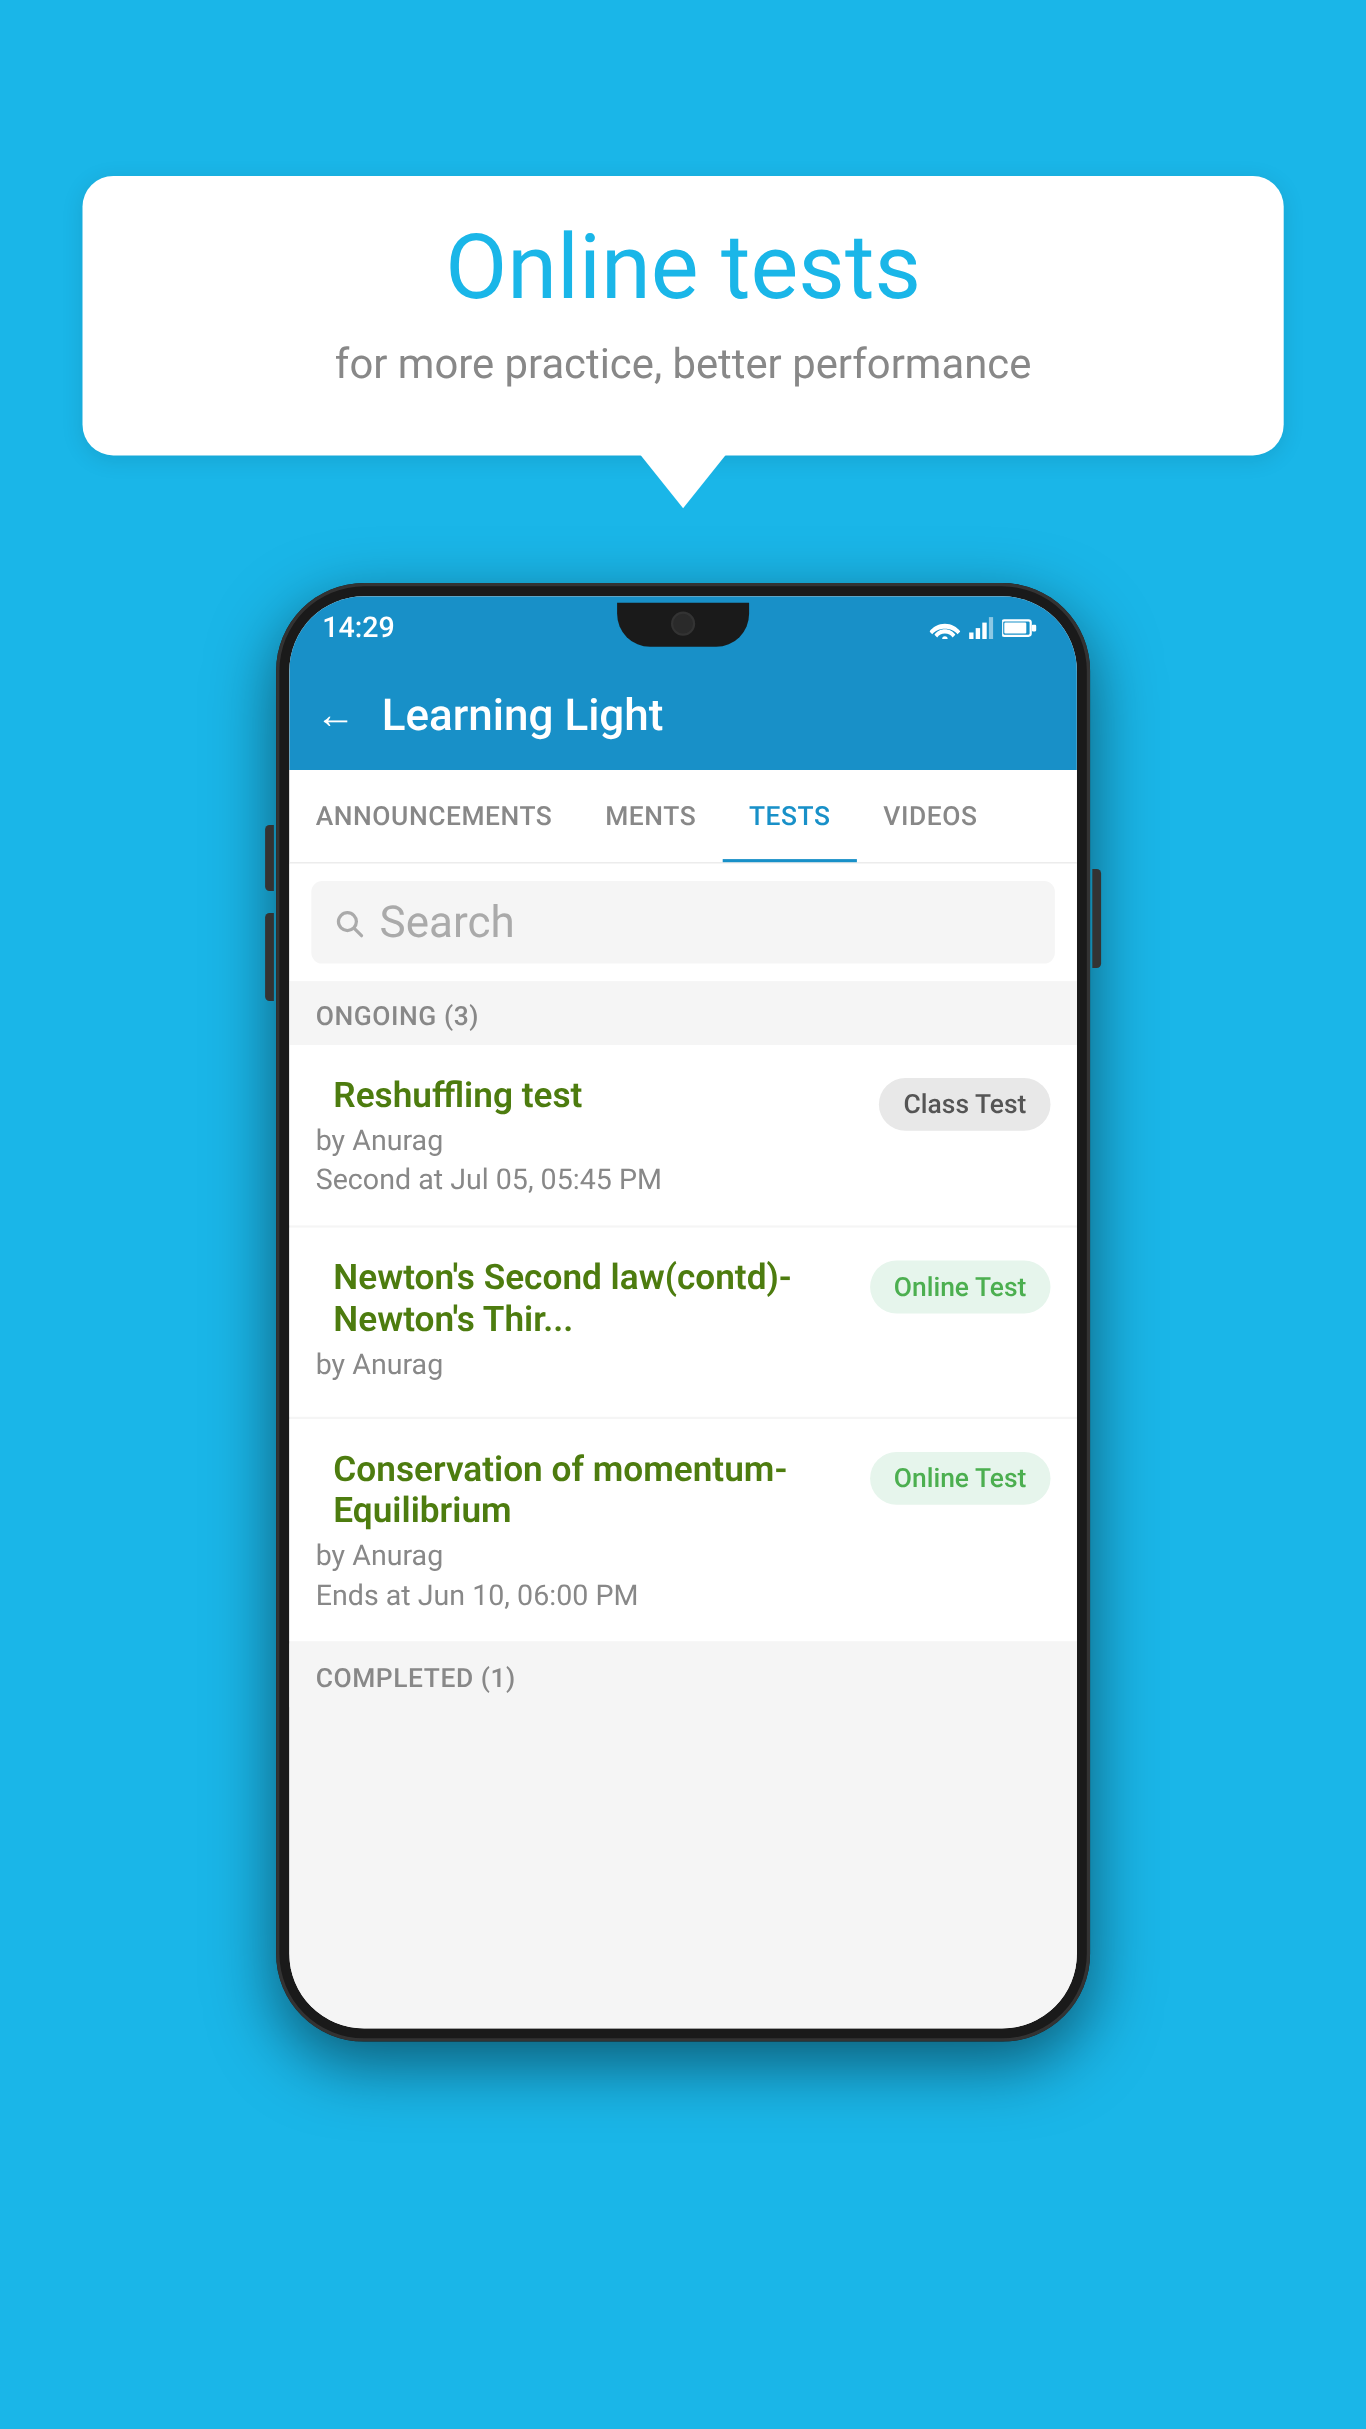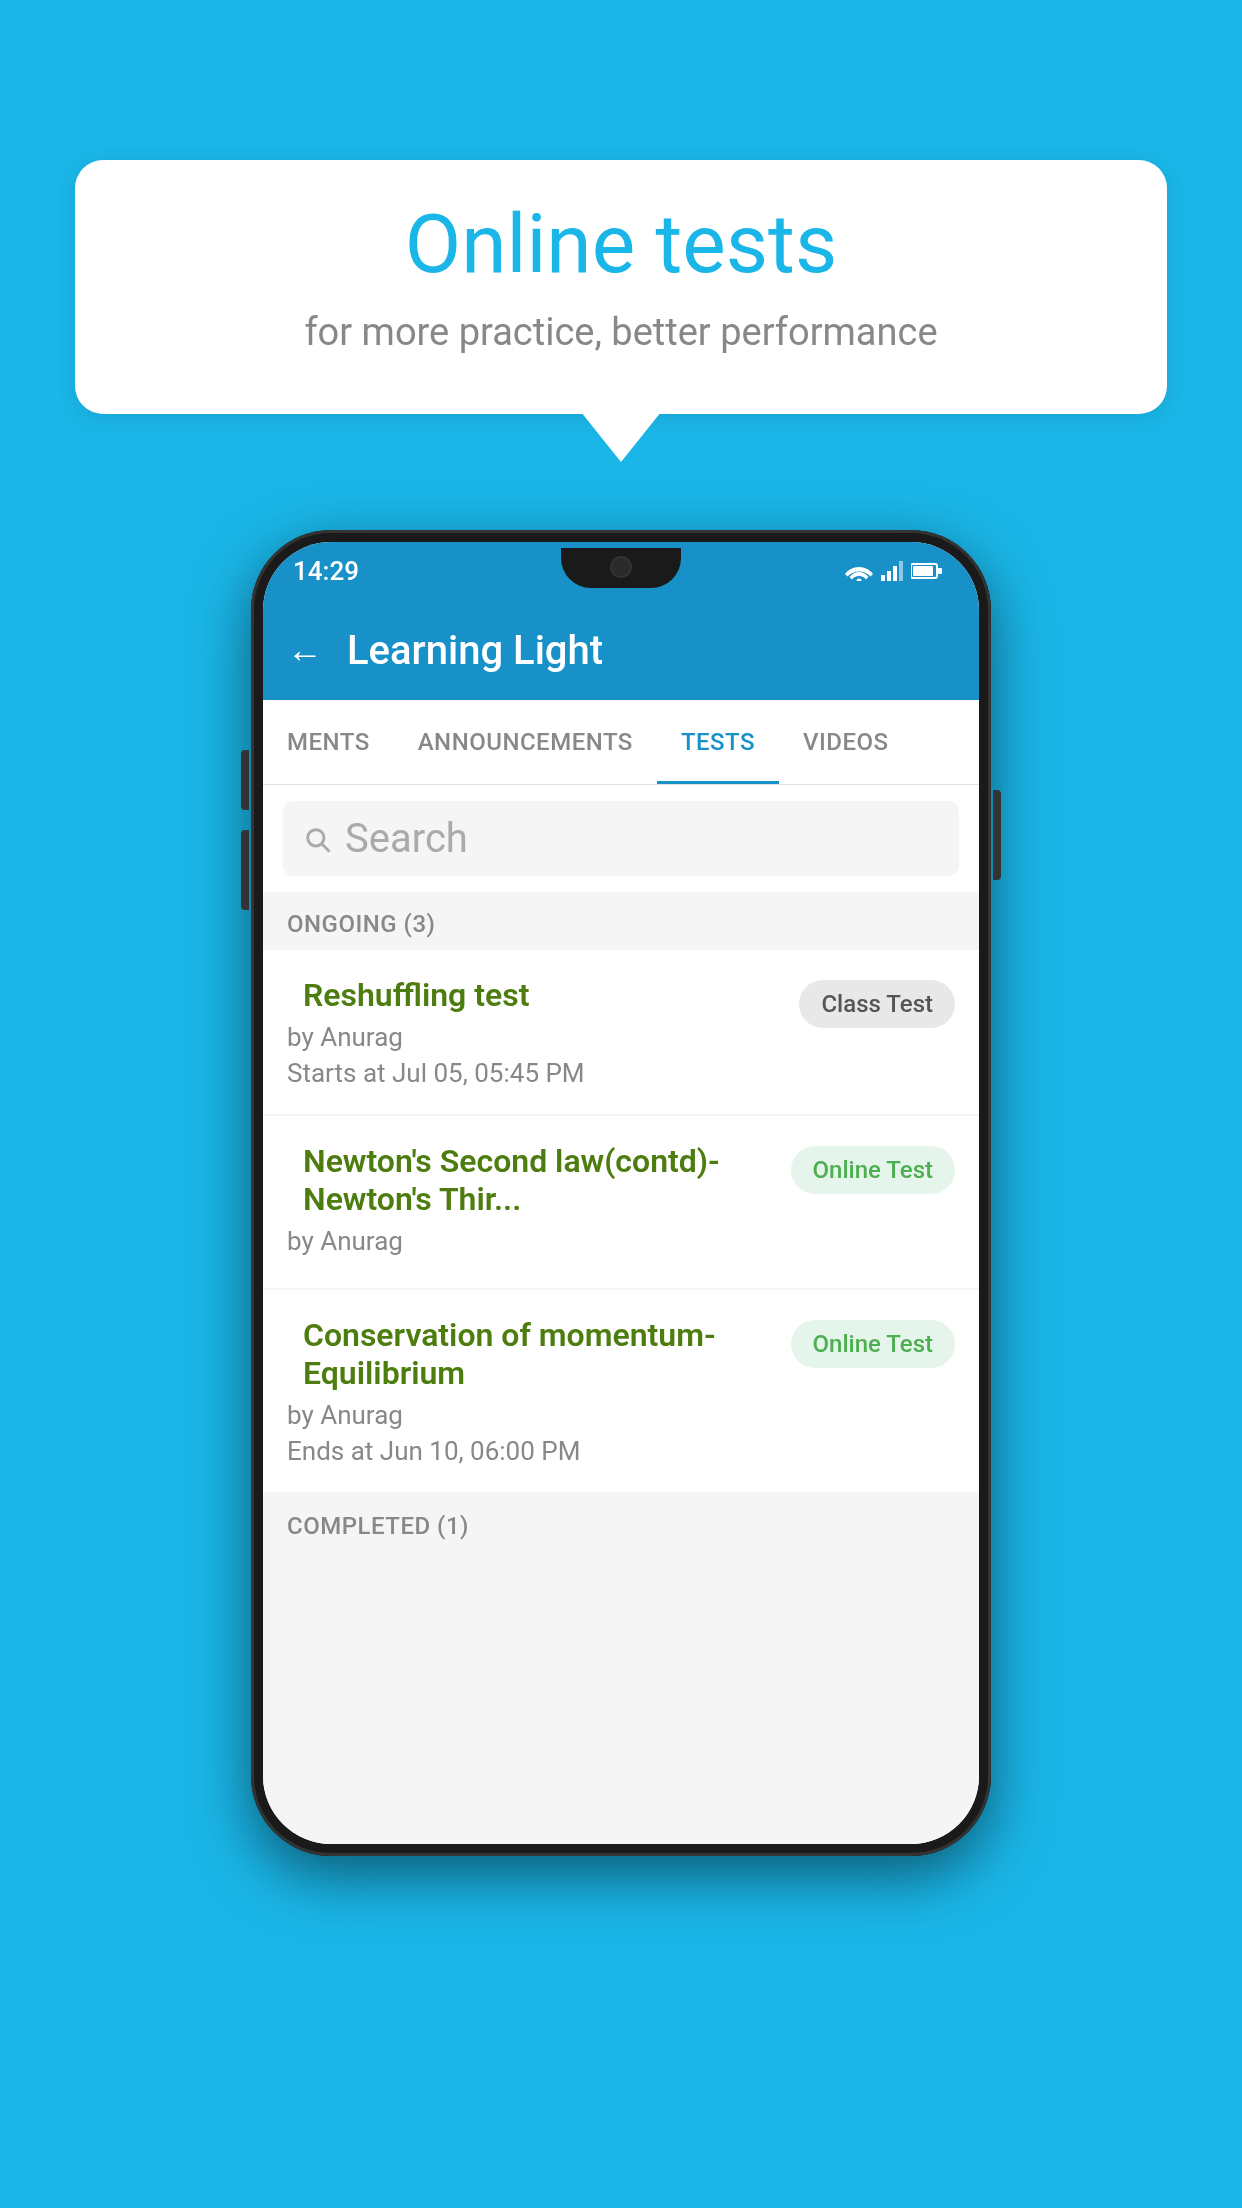--- a/index.html
+++ b/index.html
@@ -363,24 +363,24 @@
         </div>
       </div>
 
       <div class="app-bar">
         <span class="back-arrow">←</span>
         <span class="app-title">Learning Light</span>
       </div>
 
       <div class="tabs-bar">
         <div class="tab-item">
+          <span>ANNOUNCEMENTS</span>
+        </div>
+        <div class="tab-item">
           <span>MENTS</span>
-        </div>
-        <div class="tab-item">
-          <span>ANNOUNCEMENTS</span>
         </div>
         <div class="tab-item active">
           <span>TESTS</span>
         </div>
         <div class="tab-item">
           <span>VIDEOS</span>
         </div>
       </div>
 
       <div class="content-area">
@@ -395,21 +395,21 @@
           </div>
         </div>
 
         <div class="section-header">ONGOING (3)</div>
 
         <div class="test-card">
           <div class="test-info">
             <div class="test-name">Reshuffling test</div>
             <div class="test-author">by Anurag</div>
             <div class="test-time">
-              <span>Starts at</span>&nbsp;<span>Jul 05, 05:45 PM</span>
+              <span>Second at</span>&nbsp;<span>Jul 05, 05:45 PM</span>
             </div>
           </div>
           <div class="test-badge badge-class">Class Test</div>
         </div>
 
         <div class="test-card">
           <div class="test-info">
             <div class="test-name">Newton's Second law(contd)-Newton's Thir...</div>
             <div class="test-author">by Anurag</div>
           </div>

